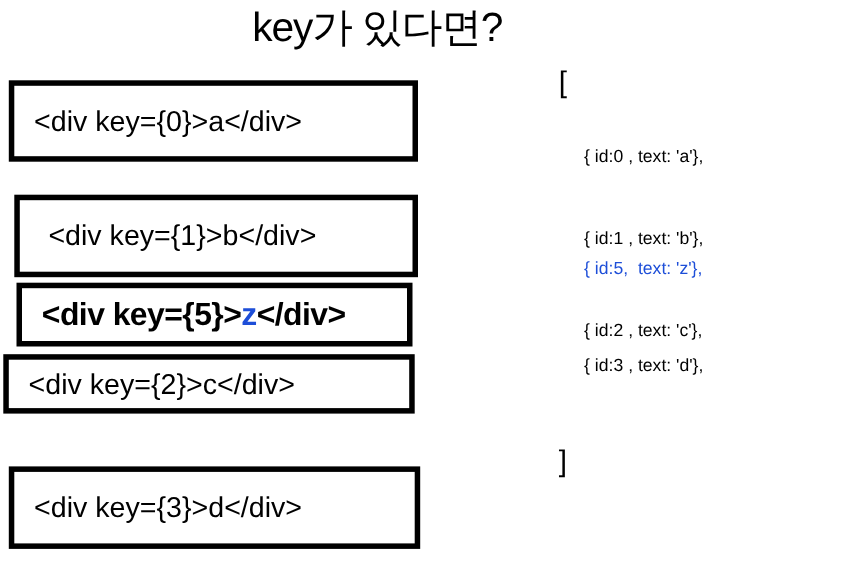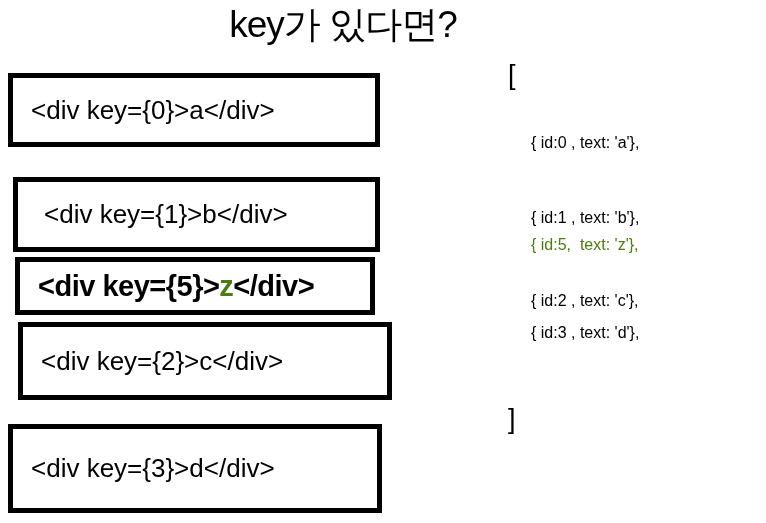--- a/index.html
+++ b/index.html
@@ -35,24 +35,24 @@
     background: #ffffff;
     display: flex;
     align-items: center;
     padding-left: 18px;
     font-size: 26px;
     white-space: pre;
   }
   .box-0 { left: 8px;  top: 73px;  width: 372px; height: 74px; }
   .box-1 { left: 13px; top: 167px; width: 367px; height: 75px; padding-left: 26px; margin-top: 10px; }
   .box-2 { left: 15px; top: 257px; width: 360px; height: 58px; font-weight: 700; font-size: 29px; letter-spacing: -0.5px; }
-  .box-3 { left: 18px; top: 322px; width: 374px; height: 78px; }
-  .box-4 { left: 8px;  top: 424px; width: 374px; height: 89px; }
+  .box-3 { left: 3px; top: 322px; width: 374px; height: 54px; }
+  .box-4 { left: 8px;  top: 424px; width: 374px; height: 75px; }
   .code { white-space: pre; }
-  .hl-text { color: #4d7c0f; }
+  .hl-text { color: #1d4ed8; }
   .bracket {
     position: absolute;
     left: 508px;
     font-size: 27px;
     white-space: pre;
   }
   .bracket-open  { top: 60px; }
   .bracket-close { top: 404px; }
   .entry {
     position: absolute;

